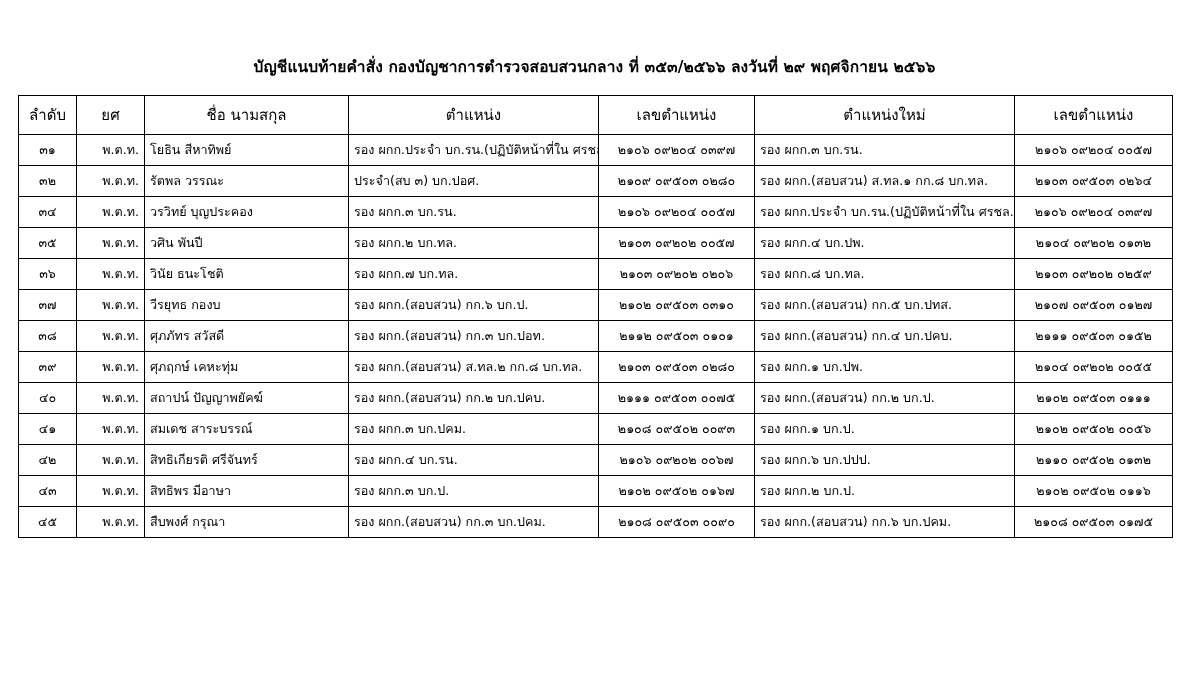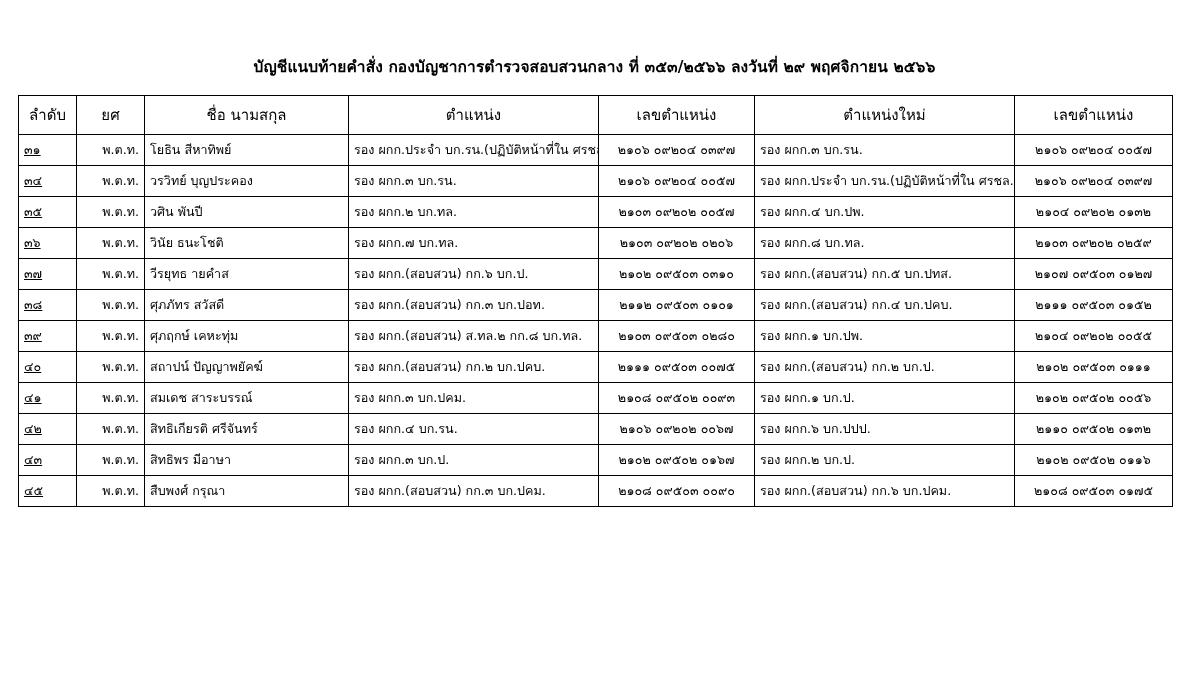--- a/index.html
+++ b/index.html
@@ -69,21 +69,21 @@
     text-align: center;
     font-weight: normal;
     font-size: 15px;
   }
 
   table.grid tbody td {
     height: 30px;
   }
 
   
-  .c-seq    { width: 58px;  text-align: left; text-decoration: underline; }
+  .c-seq    { width: 58px;  text-align: center; }
   .c-rank   { width: 68px;  text-align: right; padding-left: 7px; }
   .c-name   { width: 204px; text-align: left; padding-left: 8px; font-size: 13.2px; }
   .c-pos    { width: 250px; text-align: left; padding-left: 7px; font-size: 12.3px; }
   .c-posno  { width: 156px; text-align: center; font-size: 12.6px; }
   .c-newpos { width: 260px; text-align: left; padding-left: 7px; font-size: 12.3px; }
   .c-newno  { width: 158px; text-align: center; font-size: 12.6px; }
 
   .hdr-seq    { width: 58px; }
   .hdr-rank   { width: 68px; }
   .hdr-name   { width: 204px; }
@@ -125,20 +125,29 @@
           <tr>
             <td class="c-seq">๓๑</td>
             <td class="c-rank">พ.ต.ท.</td>
             <td class="c-name">โยธิน สีหาทิพย์</td>
             <td class="c-pos">รอง ผกก.ประจำ บก.รน.(ปฏิบัติหน้าที่ใน ศรชล.)</td>
             <td class="c-posno">๒๑๐๖ ๐๙๒๐๔ ๐๓๙๗</td>
             <td class="c-newpos">รอง ผกก.๓ บก.รน.</td>
             <td class="c-newno">๒๑๐๖ ๐๙๒๐๔ ๐๐๕๗</td>
           </tr>
           <tr>
+            <td class="c-seq">๓๒</td>
+            <td class="c-rank">พ.ต.ท.</td>
+            <td class="c-name">รัตพล วรรณะ</td>
+            <td class="c-pos">ประจำ(สบ ๓) บก.ปอศ.</td>
+            <td class="c-posno">๒๑๐๙ ๐๙๕๐๓ ๐๒๘๐</td>
+            <td class="c-newpos">รอง ผกก.(สอบสวน) ส.ทล.๑ กก.๘ บก.ทล.</td>
+            <td class="c-newno">๒๑๐๓ ๐๙๕๐๓ ๐๒๖๔</td>
+          </tr>
+          <tr>
             <td class="c-seq">๓๔</td>
             <td class="c-rank">พ.ต.ท.</td>
             <td class="c-name">วรวิทย์ บุญประคอง</td>
             <td class="c-pos">รอง ผกก.๓ บก.รน.</td>
             <td class="c-posno">๒๑๐๖ ๐๙๒๐๔ ๐๐๕๗</td>
             <td class="c-newpos">รอง ผกก.ประจำ บก.รน.(ปฏิบัติหน้าที่ใน ศรชล.)</td>
             <td class="c-newno">๒๑๐๖ ๐๙๒๐๔ ๐๓๙๗</td>
           </tr>
           <tr>
             <td class="c-seq">๓๕</td>
@@ -154,21 +163,21 @@
             <td class="c-rank">พ.ต.ท.</td>
             <td class="c-name">วินัย ธนะโชติ</td>
             <td class="c-pos">รอง ผกก.๗ บก.ทล.</td>
             <td class="c-posno">๒๑๐๓ ๐๙๒๐๒ ๐๒๐๖</td>
             <td class="c-newpos">รอง ผกก.๘ บก.ทล.</td>
             <td class="c-newno">๒๑๐๓ ๐๙๒๐๒ ๐๒๕๙</td>
           </tr>
           <tr>
             <td class="c-seq">๓๗</td>
             <td class="c-rank">พ.ต.ท.</td>
-            <td class="c-name">วีรยุทธ ายคำส</td>
+            <td class="c-name">วีรยุทธ กองบ</td>
             <td class="c-pos">รอง ผกก.(สอบสวน) กก.๖ บก.ป.</td>
             <td class="c-posno">๒๑๐๒ ๐๙๕๐๓ ๐๓๑๐</td>
             <td class="c-newpos">รอง ผกก.(สอบสวน) กก.๕ บก.ปทส.</td>
             <td class="c-newno">๒๑๐๗ ๐๙๕๐๓ ๐๑๒๗</td>
           </tr>
           <tr>
             <td class="c-seq">๓๘</td>
             <td class="c-rank">พ.ต.ท.</td>
             <td class="c-name">ศุภภัทร สวัสดี</td>
             <td class="c-pos">รอง ผกก.(สอบสวน) กก.๓ บก.ปอท.</td>

